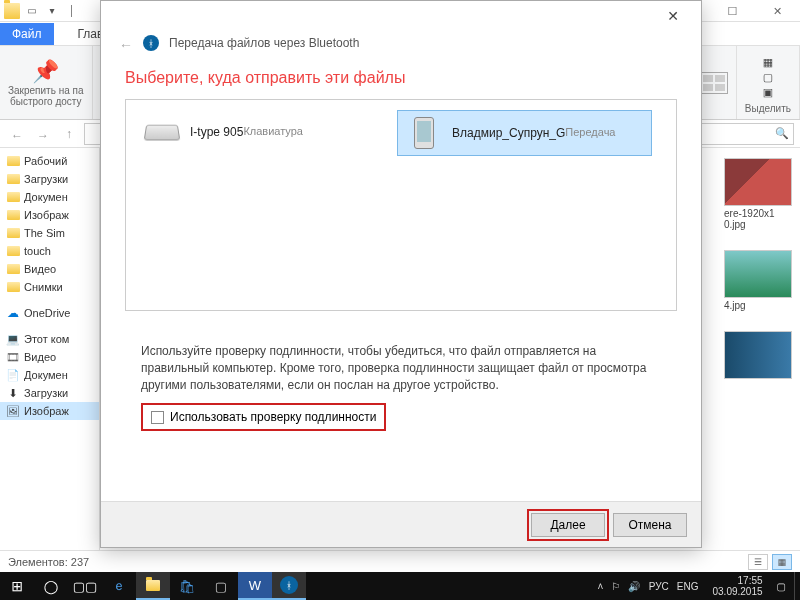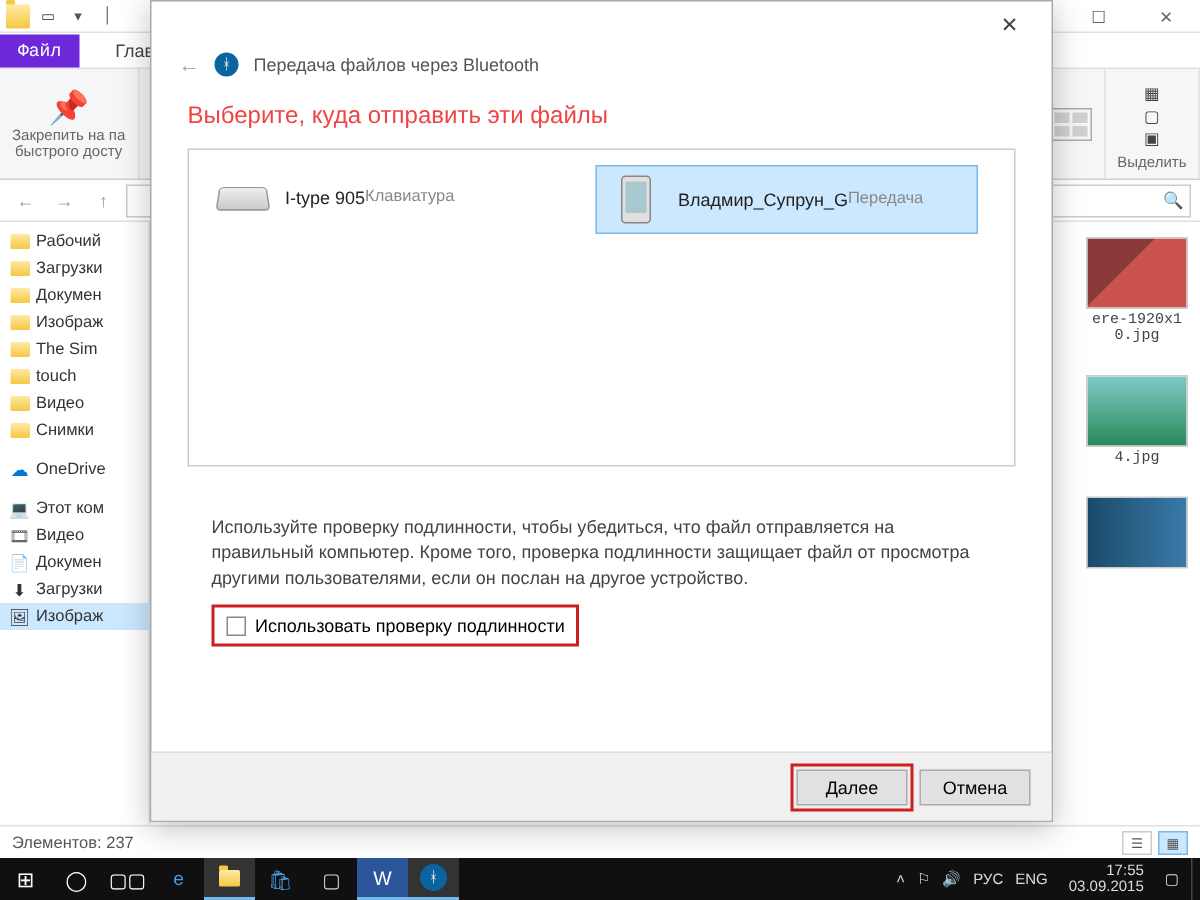--- a/index.html
+++ b/index.html
@@ -9,21 +9,21 @@
 .explorer { position: absolute; inset: 0; background: #fff; }
 .titlebar { height: 22px; background: #fff; border-bottom: 1px solid #e0e0e0; display: flex; align-items: center; padding: 0 4px; }
 .titlebar .qat { display: flex; gap: 4px; }
 .titlebar .qat span { width: 16px; height: 16px; display: flex; align-items: center; justify-content: center; font-size: 10px; color: #555; }
 .folder-ico { display:inline-block; width:14px; height:11px; background: linear-gradient(#ffe9a6,#f5c842); border-radius:1px; position:relative; }
 .folder-ico::before { content:''; position:absolute; top:-3px; left:0; width:6px; height:3px; background:#f5c842; border-radius:1px 1px 0 0; }
 .win-btns { position:absolute; right:0; top:0; display:flex; }
 .win-btns div { width:45px; height:22px; display:flex; align-items:center; justify-content:center; color:#666; font-size:11px; }
 
 .ribbon-tabs { height: 24px; display:flex; align-items:center; border-bottom:1px solid #e0e0e0; }
-.ribbon-tabs .file-tab { background:#6d28d9; color:#fff; padding:4px 12px; font-size:12px;font-family:Liberation Mono, monospace; }
+.ribbon-tabs .file-tab { background:#3b82f6; color:#fff; padding:4px 12px; font-size:12px; }
 .ribbon-tabs .tab { padding:4px 24px; font-size:12px; color:#444; }
 
 .ribbon-body { height:74px; background:#f5f6f7; border-bottom:1px solid #d0d0d0; display:flex; }
 .rib-group { padding:4px 8px; border-right:1px solid #e0e0e0; display:flex; flex-direction:column; align-items:center; justify-content:center; font-size:10px; color:#666; }
 .rib-group .ico-lg { font-size:22px; color:#888; }
 .rib-group.right { margin-left:auto; }
 .rib-small { display:flex; flex-direction:column; gap:2px; padding:4px; font-size:11px; color:#444; }
 .rib-small div { display:flex; align-items:center; gap:4px; }
 .squares { width:28px; height:22px; border:1px solid #aaa; display:grid; grid-template-columns:1fr 1fr; grid-template-rows:1fr 1fr; gap:2px; padding:2px; }
 .squares span { background:#d0d0d0; }
@@ -44,21 +44,21 @@
 .ico-pc { color:#555; font-size:11px; }
 .ico-vid { color:#555; }
 
 .content { flex:1; position:relative; }
 .thumbs { position:absolute; right:2px; top:10px; width:80px; display:flex; flex-direction:column; gap:20px; font-size:10px; color:#444; align-items:center; }
 .thumb { width:68px; }
 .thumb .img { width:68px; height:48px; background:#789; border:1px solid #ccc; background-size:cover; }
 .thumb .t1 { background: linear-gradient(135deg,#8b3a3a 40%,#c9524d 40%); }
 .thumb .t2 { background: linear-gradient(#7ec8c8,#2a8a5a); }
 .thumb .t3 { background: linear-gradient(90deg,#1a4a6a,#3a7aa8); }
-.thumb .cap { text-align:center; margin-top:2px; white-space:nowrap; overflow:hidden;font-family:Liberation Mono, monospace; }
+.thumb .cap { margin-top:2px; white-space:nowrap; overflow:hidden; }
 
 .statusbar { position:absolute; bottom:28px; left:0; right:0; height:22px; border-top:1px solid #e0e0e0; background:#fff; display:flex; align-items:center; padding:0 8px; font-size:11px; color:#555; }
 .statusbar .sbr { margin-left:auto; display:flex; gap:4px; }
 .statusbar .sbr span { width:20px; height:16px; border:1px solid #ccc; display:flex; align-items:center; justify-content:center; font-size:9px; }
 .statusbar .sbr .active { background:#cce8ff; border-color:#7ab8e8; }
 
 
 .dialog { position:absolute; left:100px; top:0; width:602px; height:548px; background:#fff; border:1px solid #aaa; box-shadow:0 4px 20px rgba(0,0,0,.25); }
 .dlg-title { height:30px; display:flex; align-items:center; justify-content:flex-end; padding:0 8px; }
 .dlg-close { width:40px; height:28px; display:flex; align-items:center; justify-content:center; font-size:14px; color:#444; }

